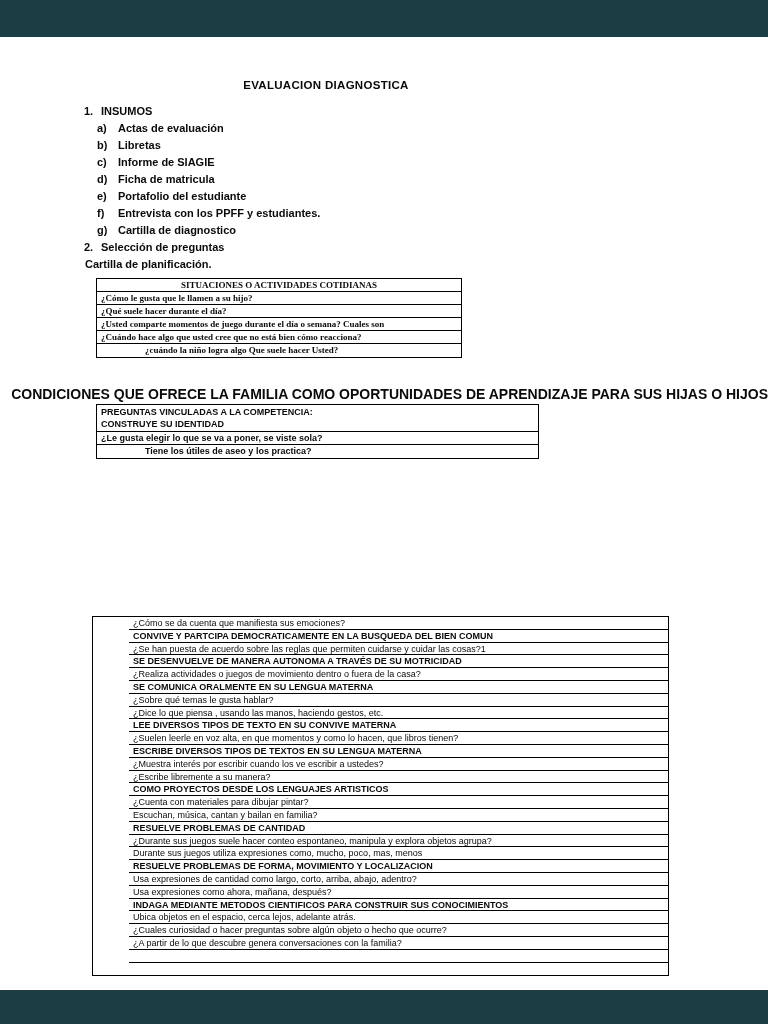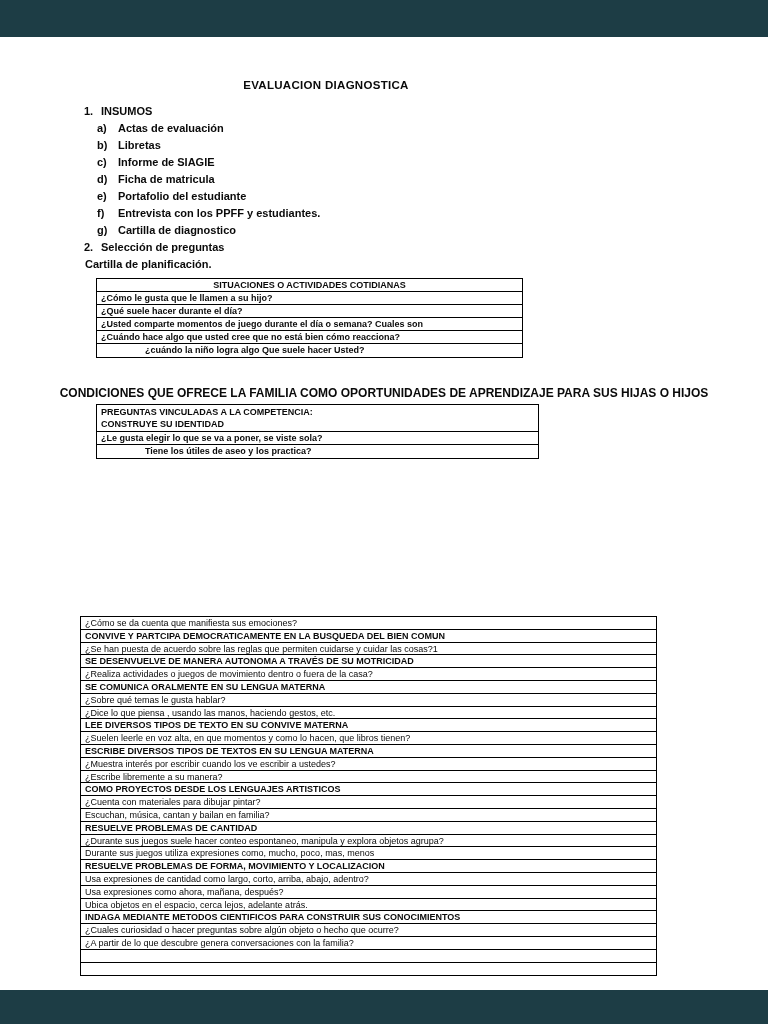--- a/index.html
+++ b/index.html
@@ -29,34 +29,34 @@
   .o-plain { margin-left:1px; }
 
   .tbl { position:absolute; border:1px solid #000; background:#fff; }
   .tr {
     border-bottom:1px solid #000; padding:1px 4px 0 4px;
     font-size:9px; line-height:11px; height:13px;
     overflow:hidden; white-space:nowrap;
   }
   .tbl .tr:last-child { border-bottom:0;margin-left:44px; }
 
-  .tbl1 { top:278px; left:96px; width:427px; }
+  .tbl1 { top:278px; left:96px; width:366px;font-family:Liberation Serif, serif; }
   .tbl1 .tr { font-weight:bold; }
   .tbl1 .tr-head { text-align:center; }
 
   .mid-heading {
-    position:absolute; top:386px; left:0; width:768px; text-align:center;
-    font-size:12px; font-weight:bold;
+    position:absolute; top:386px; left:0; width:768px; text-align:right;
+    font-size:14px; font-weight:bold;
   }
 
   .tbl2 { top:404px; left:96px; width:443px; }
   .tbl2 .tr { font-weight:bold; }
   .tbl2 .tr-multi { height:27px; line-height:12px; }
 
-  .tbl3 { top:616px; left:80px; width:577px; }
+  .tbl3 { top:616px; left:92px; width:577px;padding-left:36px; }
   .tbl3 .tr { height:12.8px; font-size:9px; line-height:10.5px; }
   .tbl3 .tr.comp { font-weight:bold; }
 </style>
 </head>
 <body>
 
 <div class="page"></div>
 <div class="bar bar-top"></div>
 <div class="bar bar-bottom"></div>
 
@@ -138,19 +138,19 @@
   <div class="tr">¿Escribe libremente a su manera?</div>
   <div class="tr comp">COMO PROYECTOS DESDE LOS LENGUAJES ARTISTICOS</div>
   <div class="tr">¿Cuenta con materiales para dibujar pintar?</div>
   <div class="tr">Escuchan, música, cantan y bailan en familia?</div>
   <div class="tr comp">RESUELVE PROBLEMAS DE CANTIDAD</div>
   <div class="tr">¿Durante sus juegos suele hacer conteo espontaneo, manipula y explora objetos agrupa?</div>
   <div class="tr">Durante sus juegos utiliza expresiones como, mucho, poco, mas, menos</div>
   <div class="tr comp">RESUELVE PROBLEMAS DE FORMA, MOVIMIENTO Y LOCALIZACION</div>
   <div class="tr">Usa expresiones de cantidad como largo, corto, arriba, abajo, adentro?</div>
   <div class="tr">Usa expresiones como ahora, mañana, después?</div>
+  <div class="tr comp">INDAGA MEDIANTE METODOS CIENTIFICOS PARA CONSTRUIR SUS CONOCIMIENTOS</div>
   <div class="tr">Ubica objetos en el espacio, cerca lejos, adelante atrás.</div>
-  <div class="tr comp">INDAGA MEDIANTE METODOS CIENTIFICOS PARA CONSTRUIR SUS CONOCIMIENTOS</div>
   <div class="tr">¿Cuales curiosidad o hacer preguntas sobre algún objeto o hecho que ocurre?</div>
   <div class="tr">¿A partir de lo que descubre genera conversaciones con la familia?</div>
   <div class="tr"></div>
   <div class="tr"></div>
 </div>
 
 </body></html>

